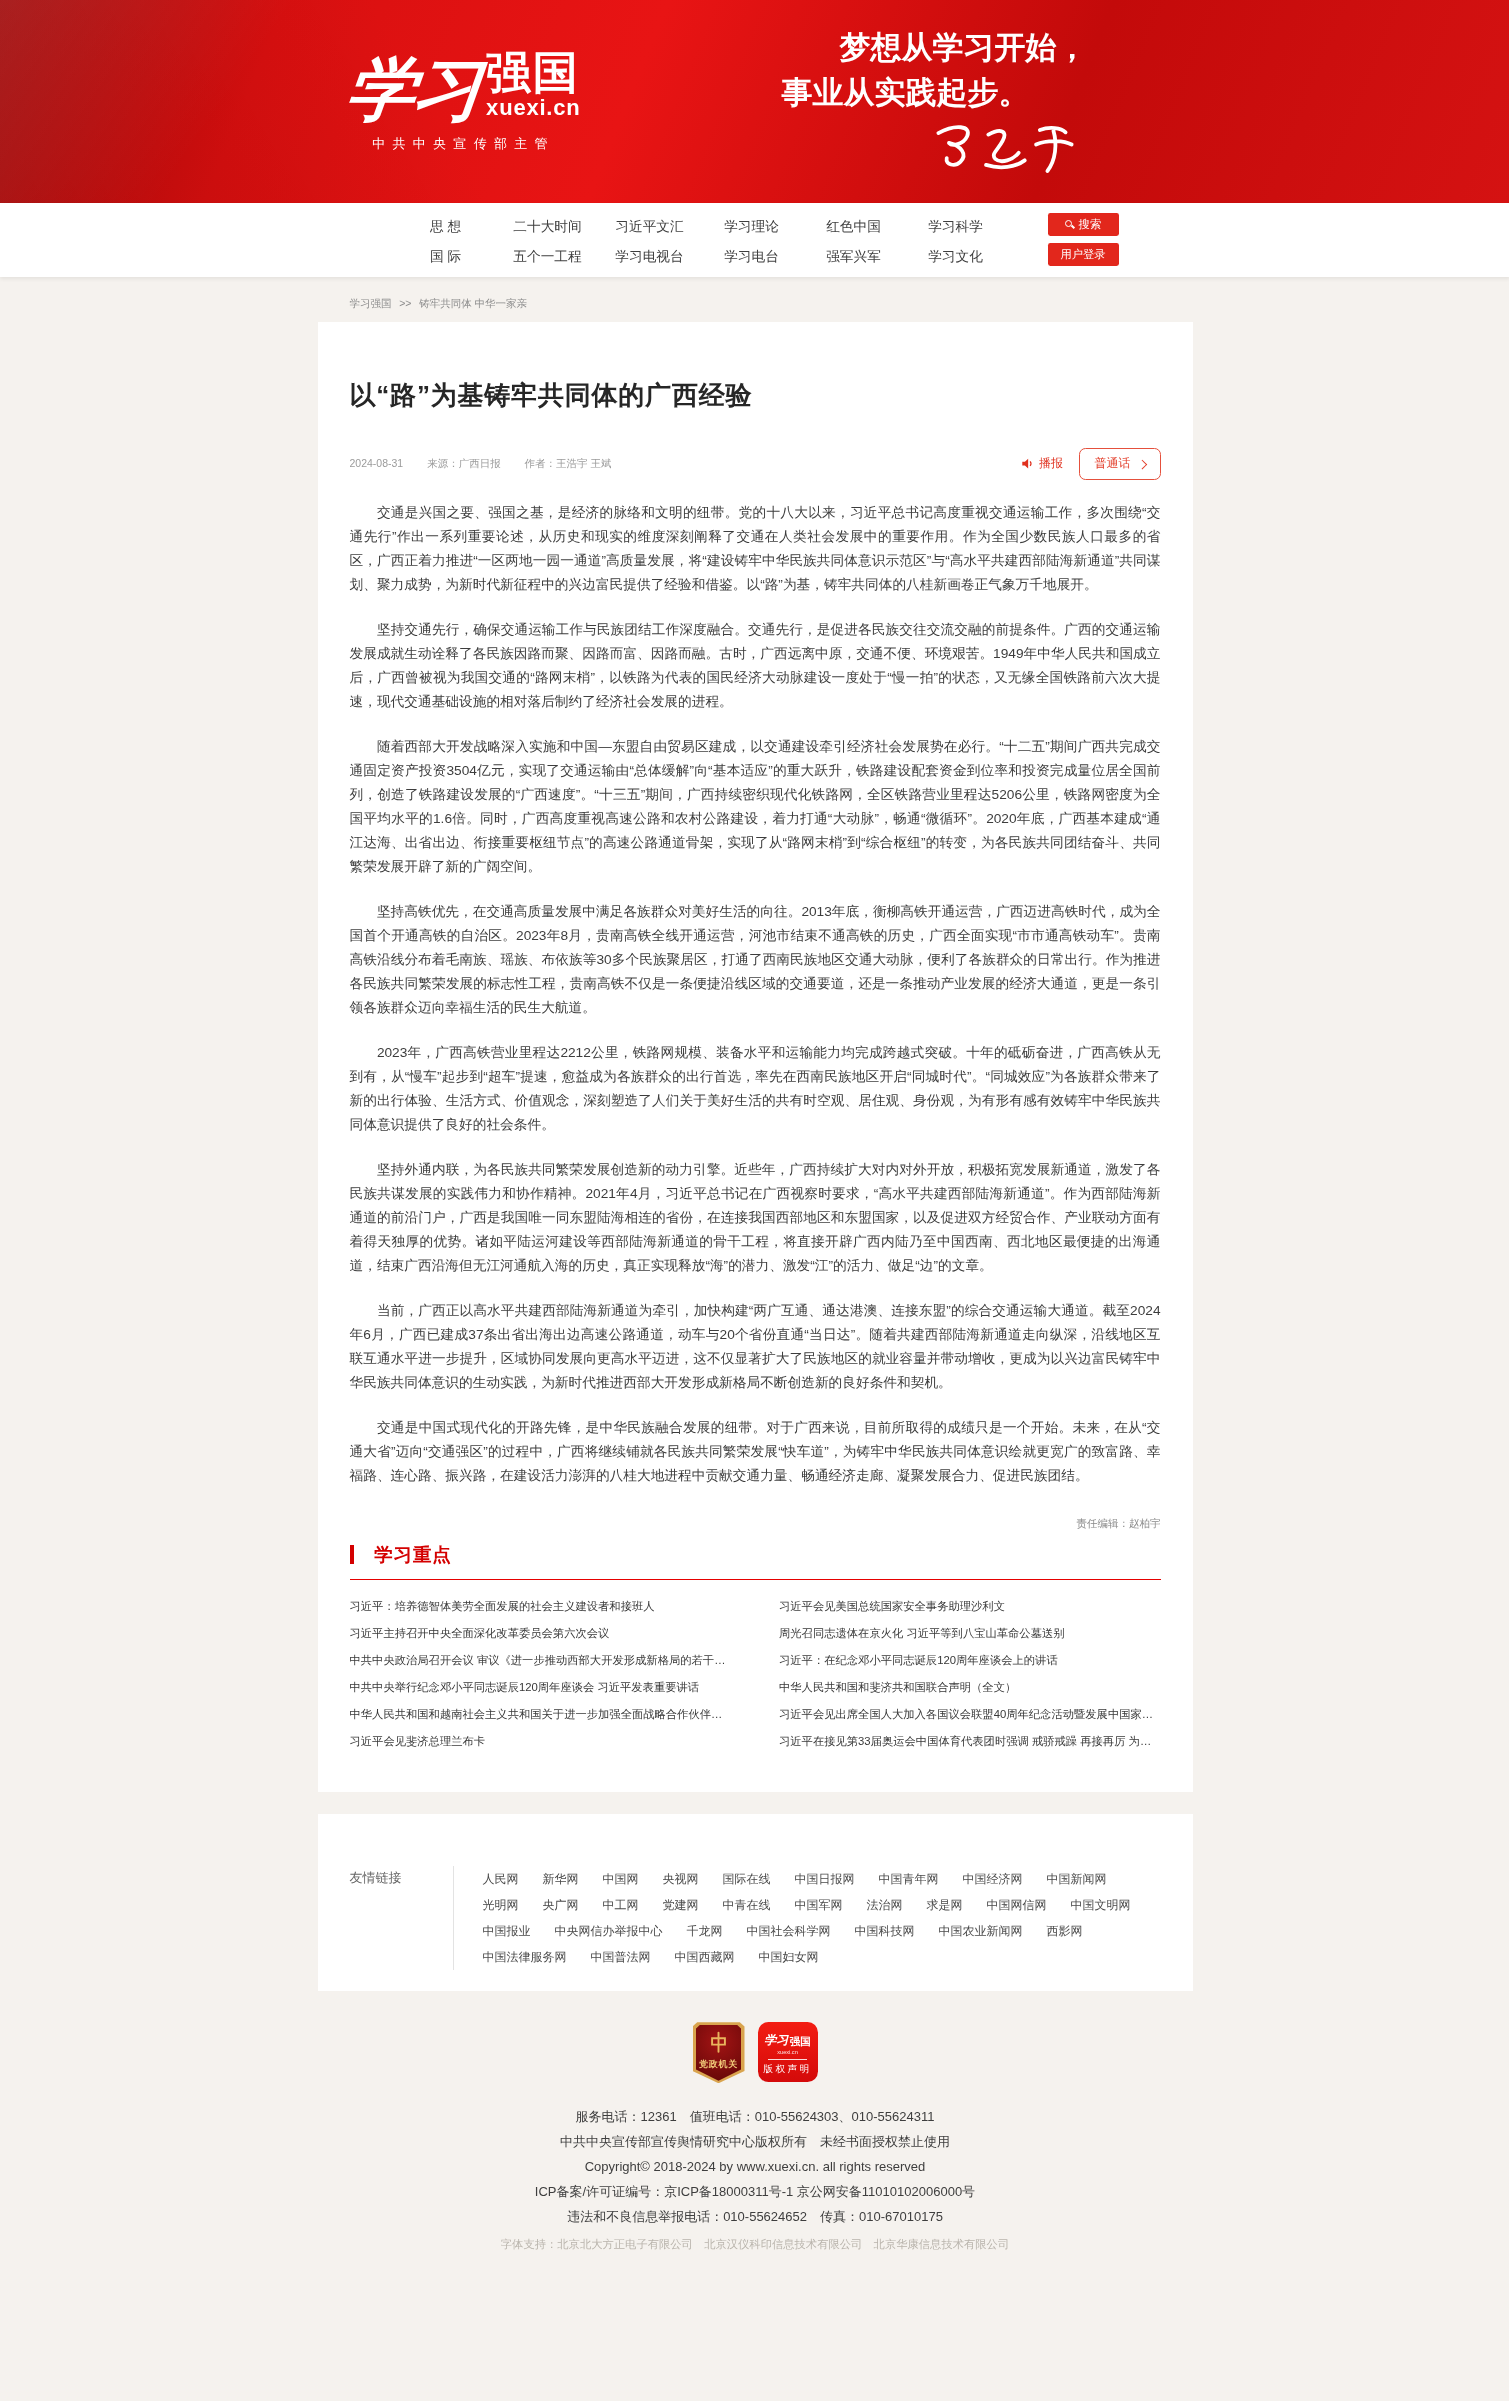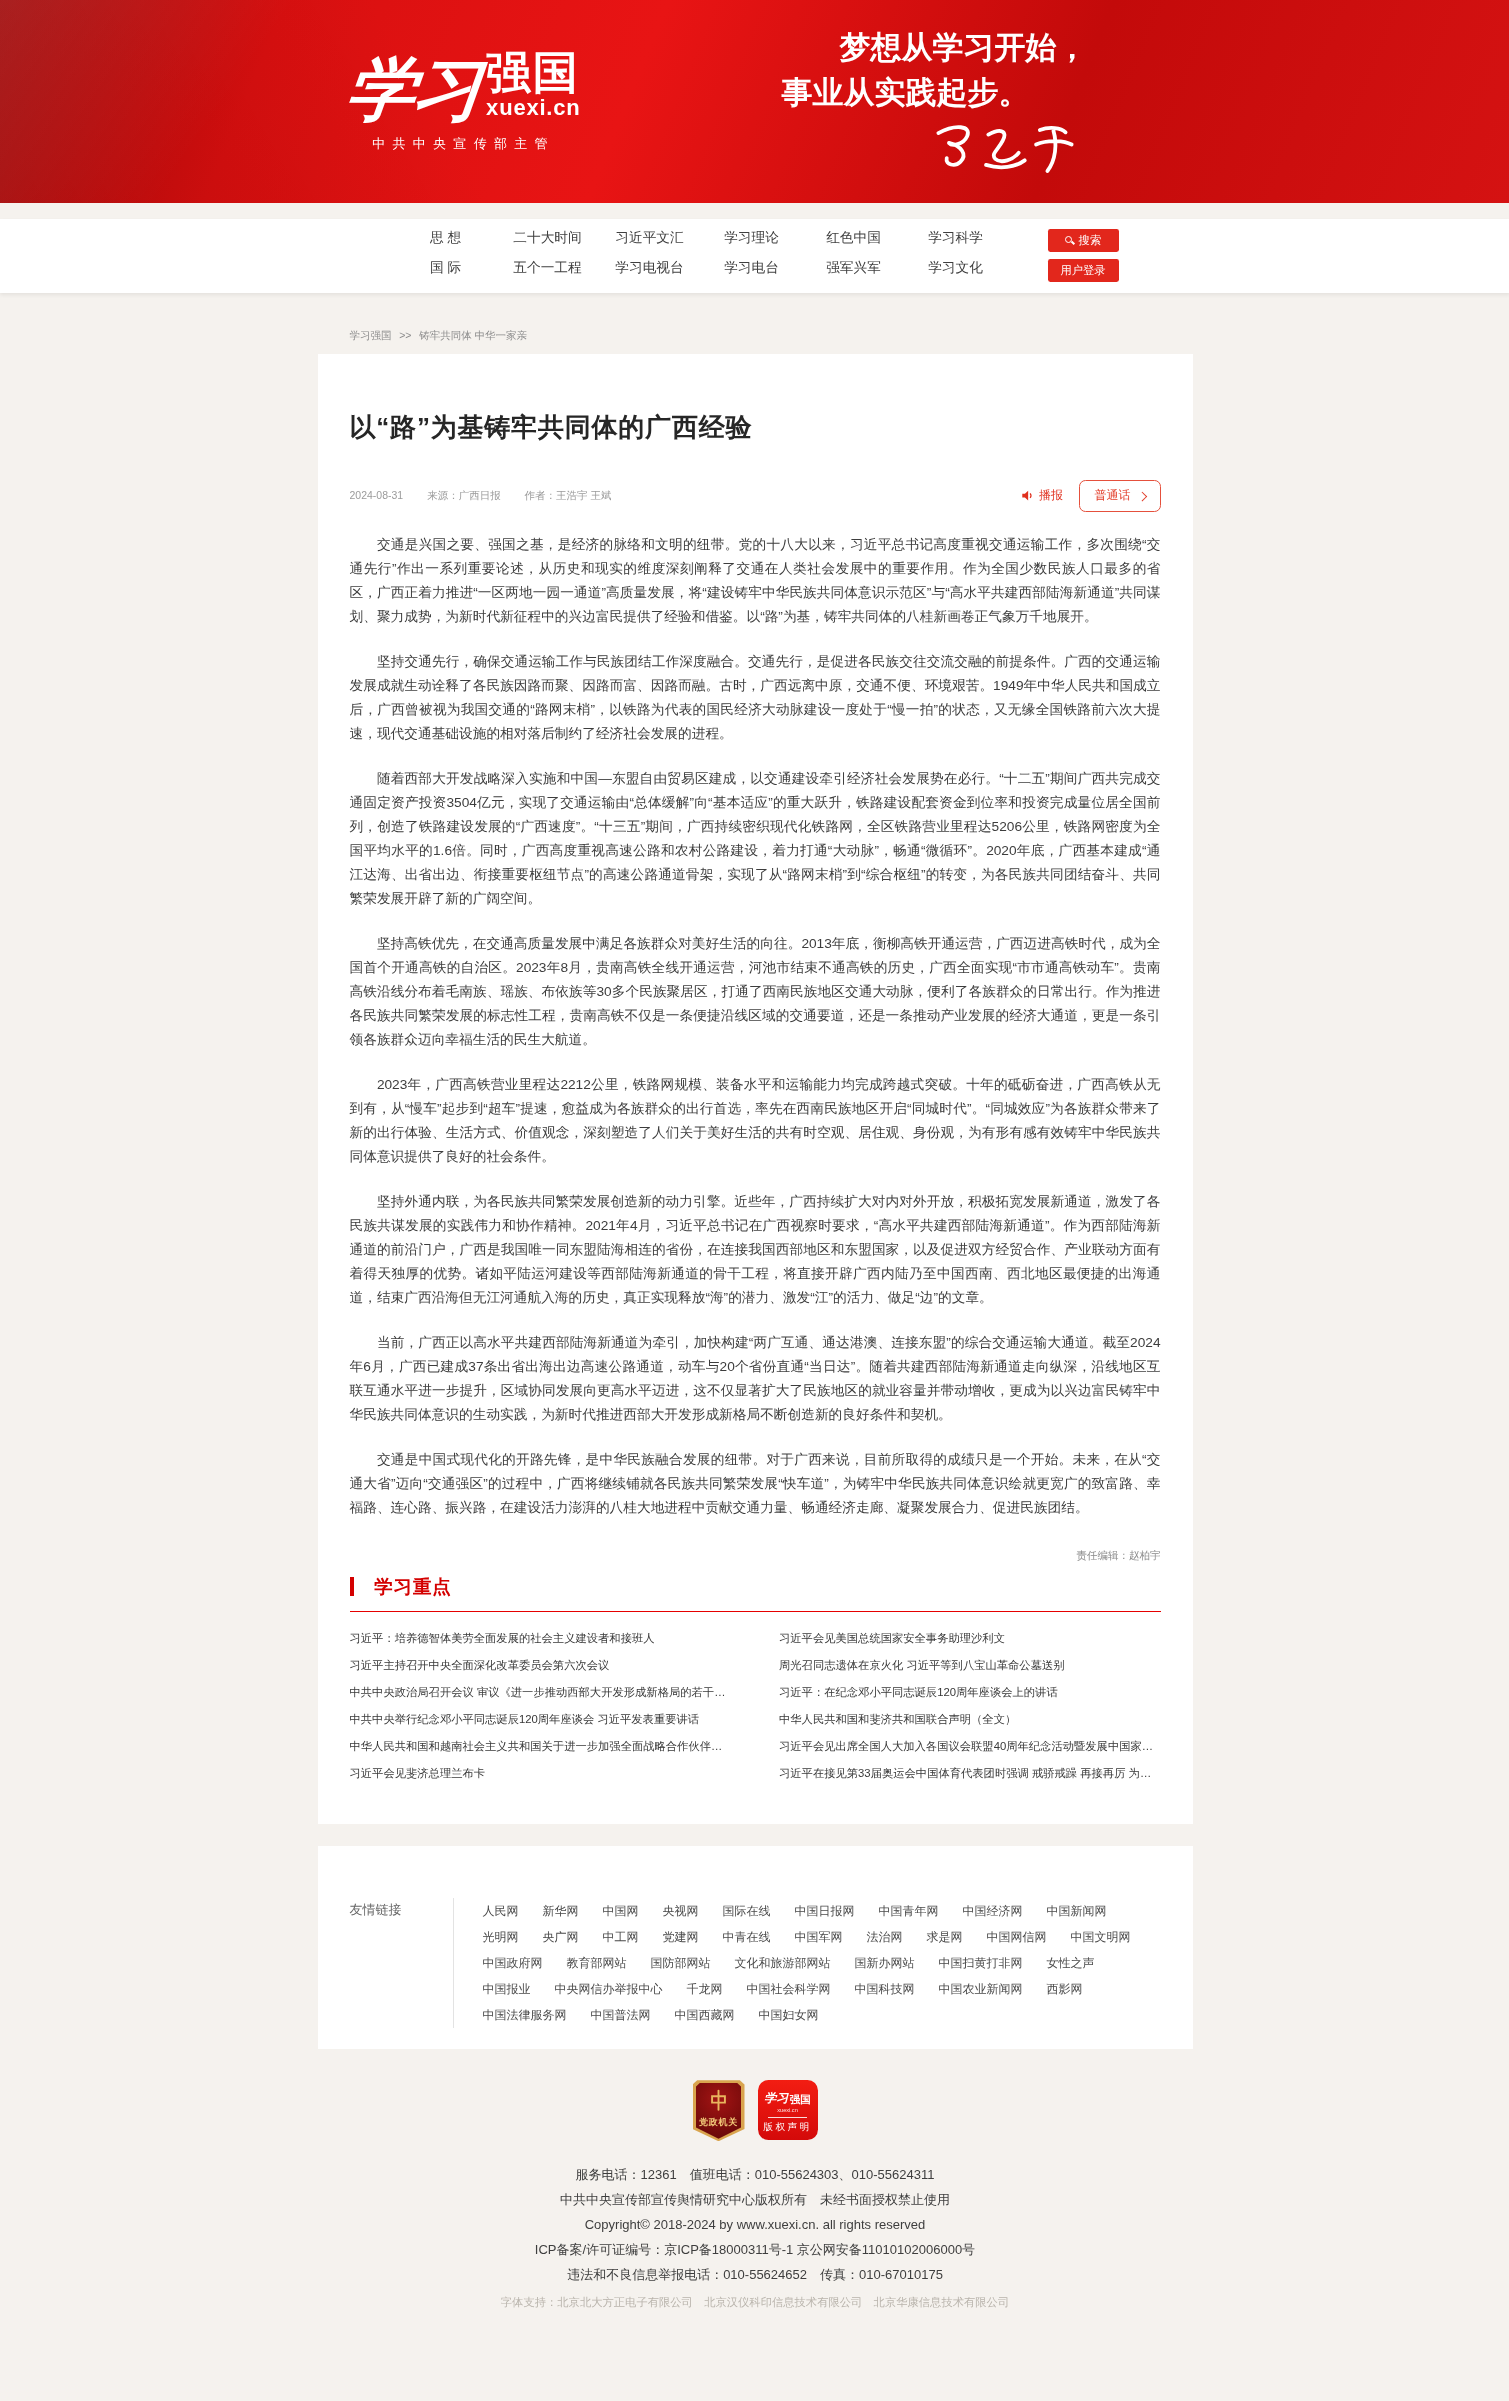--- a/index.html
+++ b/index.html
@@ -45,21 +45,21 @@
     font-size:31px; font-weight:bold; padding-left:58px; line-height:1.45;text-align:right;
   }
   .slogan-line2{
     font-family:"Liberation Serif","DejaVu Serif",serif;
     font-size:31px; font-weight:bold; line-height:1.45;
   }
   .signature{ margin:4.8px 0 0 145px; }
 
   
   .nav{ background:#fff; box-shadow:0 1.6px 4px rgba(0,0,0,.07); position:relative; z-index:2; }
-  .nav-inner{ width:875px; margin:16px auto; display:flex; align-items:flex-start; padding:9.7px 0 11.3px; }
+  .nav-inner{ width:875px; margin:0 auto; display:flex; align-items:flex-end; padding:9.7px 0 11.3px; }
   .nav-items{
     display:grid; grid-template-columns:repeat(6,102px); row-gap:12px;
     margin-left:77px;
   }
   .nav-item{ font-size:13.7px; color:#3f3f3f; text-align:center; white-space:nowrap; }
   .nav-btns{ margin-left:auto; margin-right:74px; display:flex; flex-direction:column; gap:7.3px; }
   .nav-btn{
     background:#e2271c; color:#fff; font-size:11.3px; border:none; cursor:pointer;
     border-radius:2.4px; padding:4px 9.7px; display:flex; align-items:center; justify-content:center; gap:4.8px;
     min-width:71px;
@@ -274,21 +274,20 @@
         </ul>
     </div>
   </section>
 </main>
 
 <section class="friends">
   <div class="fl-label">友情链接</div>
   <div class="fl-body">
       <div class="fl-row"><a class="fl-link">人民网</a><a class="fl-link">新华网</a><a class="fl-link">中国网</a><a class="fl-link">央视网</a><a class="fl-link">国际在线</a><a class="fl-link">中国日报网</a><a class="fl-link">中国青年网</a><a class="fl-link">中国经济网</a><a class="fl-link">中国新闻网</a></div>
       <div class="fl-row"><a class="fl-link">光明网</a><a class="fl-link">央广网</a><a class="fl-link">中工网</a><a class="fl-link">党建网</a><a class="fl-link">中青在线</a><a class="fl-link">中国军网</a><a class="fl-link">法治网</a><a class="fl-link">求是网</a><a class="fl-link">中国网信网</a><a class="fl-link">中国文明网</a></div>
-      <div class="fl-row"><a class="fl-link">中国政府网</a><a class="fl-link">教育部网站</a><a class="fl-link">国防部网站</a><a class="fl-link">文化和旅游部网站</a><a class="fl-link">国新办网站</a><a class="fl-link">中国扫黄打非网</a><a class="fl-link">女性之声</a></div>
       <div class="fl-row"><a class="fl-link">中国报业</a><a class="fl-link">中央网信办举报中心</a><a class="fl-link">千龙网</a><a class="fl-link">中国社会科学网</a><a class="fl-link">中国科技网</a><a class="fl-link">中国农业新闻网</a><a class="fl-link">西影网</a></div>
       <div class="fl-row"><a class="fl-link">中国法律服务网</a><a class="fl-link">中国普法网</a><a class="fl-link">中国西藏网</a><a class="fl-link">中国妇女网</a></div>
     </div>
 </section>
 
 <footer class="footer">
   <div class="badges">
     <div class="shield">
       <div class="shield-inner">
         <svg width="21" height="24" viewBox="0 0 26 30" style="margin-bottom:3.2px;">

